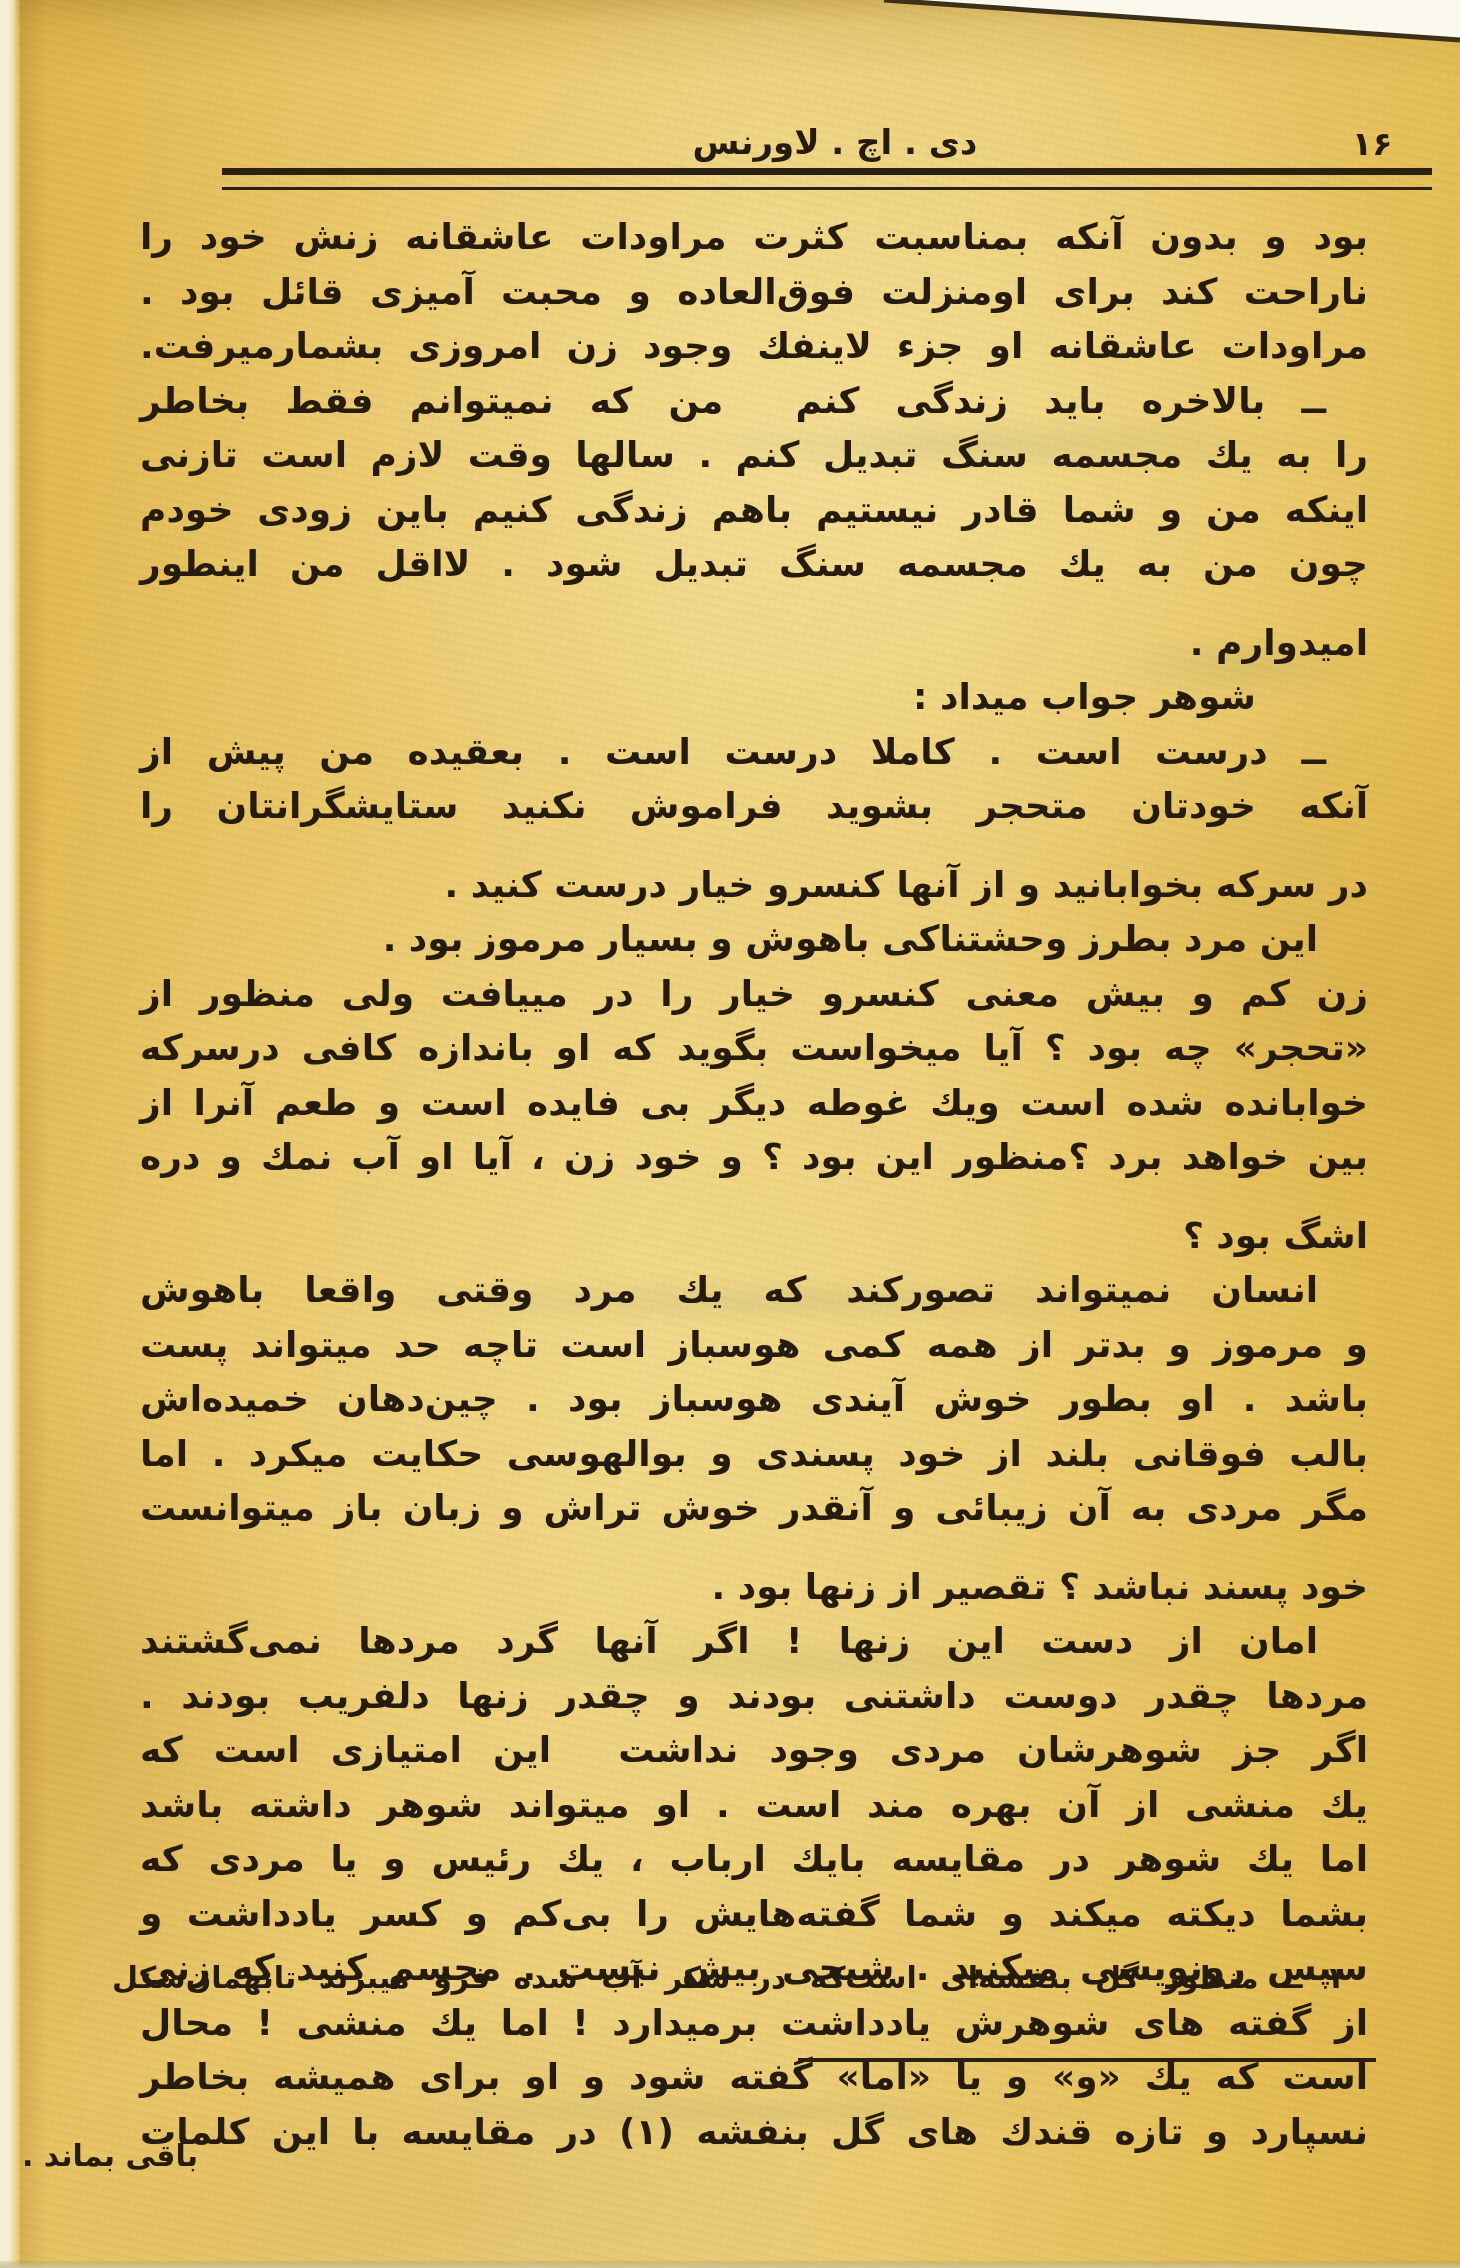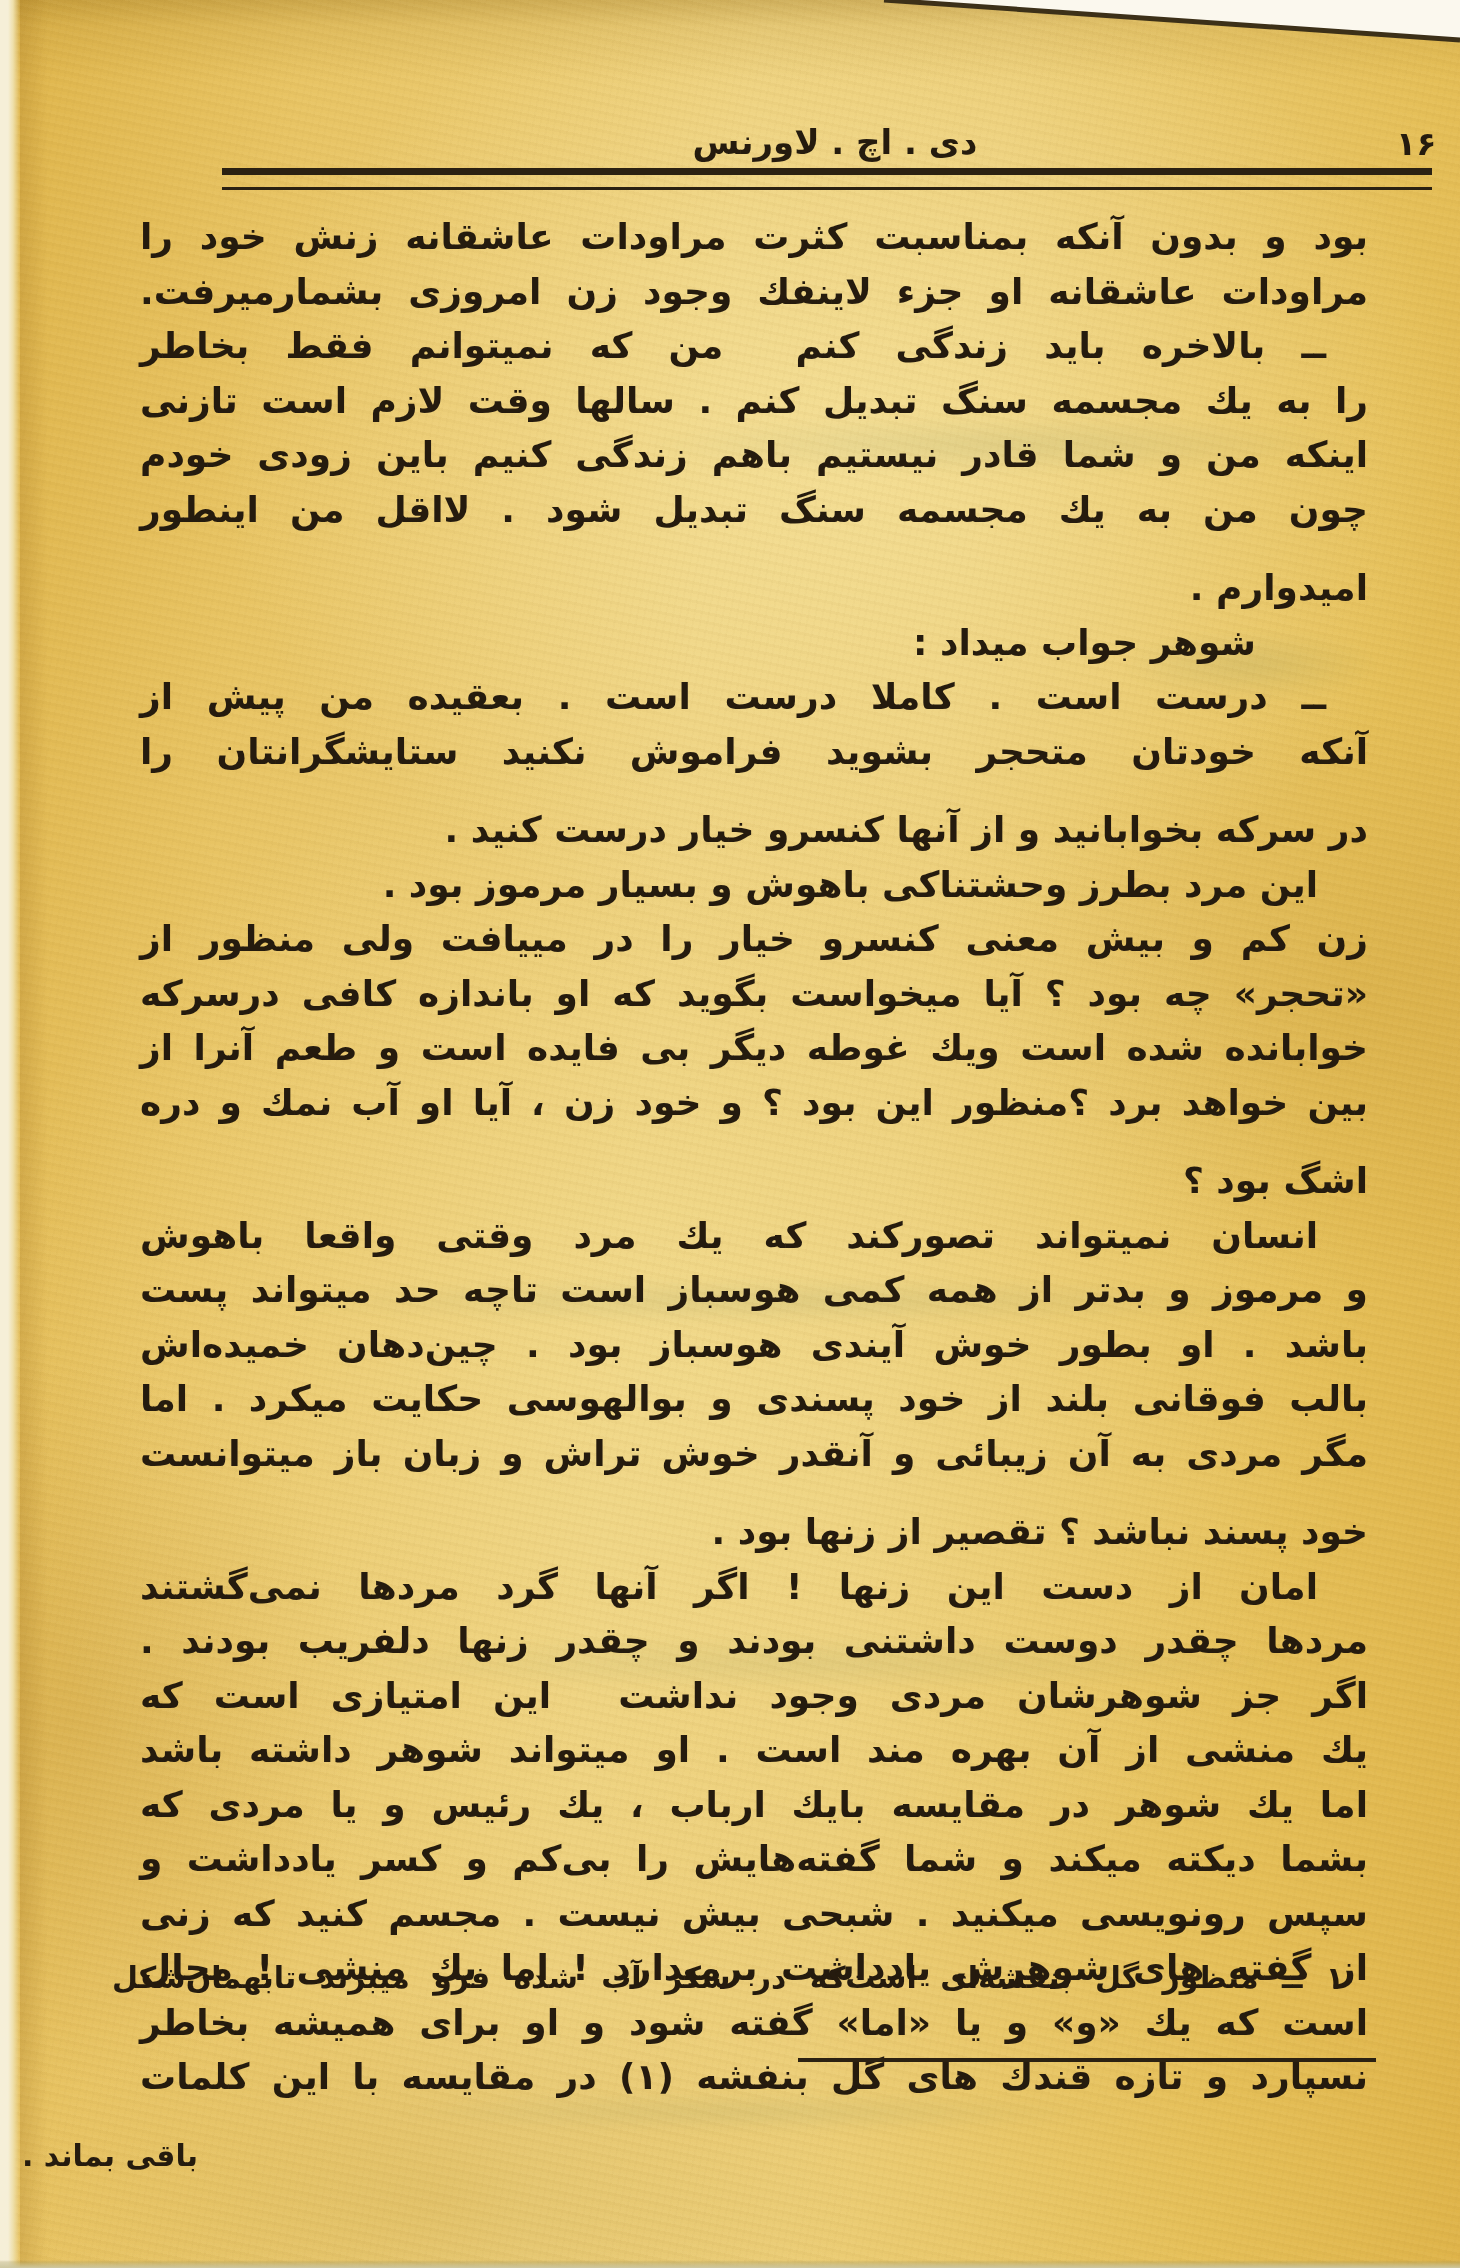--- a/index.html
+++ b/index.html
@@ -36,21 +36,21 @@
     background:linear-gradient(90deg,#f6efd8 0 8px,#efe0ab 13px,rgba(240,224,171,0) 20px);}
   .edge-left-shadow{position:absolute;left:20px;top:0;bottom:0;width:28px;
     background:linear-gradient(90deg,rgba(150,105,25,0.22),rgba(150,105,25,0));}
   .edge-bottom{position:absolute;left:0;right:0;bottom:0;height:8px;
     background:linear-gradient(180deg,rgba(160,150,90,0) 0,rgba(160,150,90,0.3) 2px,#cdc7a0 100%);}
   .corner{position:absolute;top:0;right:0;}
   .running-head{
     position:absolute;top:122px;left:385px;width:900px;text-align:center;
     direction:rtl;font-size:34px;font-weight:bold;color:#251b0e;
   }
-  .page-number{position:absolute;top:124px;left:1352px;font-size:33px;font-weight:bold;color:#251b0e;margin-left:44px;}
+  .page-number{position:absolute;top:124px;left:1352px;font-size:33px;font-weight:bold;color:#251b0e;}
   .header-rule{
     position:absolute;left:222px;right:28px;top:168px;height:12px;
     border-top:7px solid #2b2112;border-bottom:3px solid #2b2112;
   }
   .body-text{
     position:absolute;left:140px;width:1228px;top:210px;
     direction:rtl;color:#251b0e;font-size:36px;font-weight:bold;
     line-height:54.5px;
   }
   .line{text-align:justify;text-align-last:justify;}
@@ -92,20 +92,21 @@
 </svg>
 
 <div class="running-head">دی . اچ . لاورنس</div>
 <div class="page-number">۱۶</div>
 <div class="header-rule"></div>
 
 <div class="body-text">
 
     <div class="line full">بود و بدون آنکه بمناسبت کثرت مراودات عاشقانه زنش خود را</div>
 
+    <div class="line full">ناراحت کند برای اومنزلت فوق‌العاده و محبت آمیزی قائل بود .</div>
 
     <div class="line full">مراودات عاشقانه او جزء لاینفك وجود زن امروزی بشمارمیرفت.</div>
 
     <div class="line dialog">ــ بالاخره باید زندگی کنم  من که نمیتوانم فقط بخاطر</div>
 
     <div class="line full">را به یك مجسمه سنگ تبدیل کنم . سالها وقت لازم است تازنی</div>
 
     <div class="line full">اینکه من و شما قادر نیستیم باهم زندگی کنیم باین زودی خودم</div>
 
     <div class="line full">چون من به یك مجسمه سنگ تبدیل شود . لااقل من اینطور</div>

